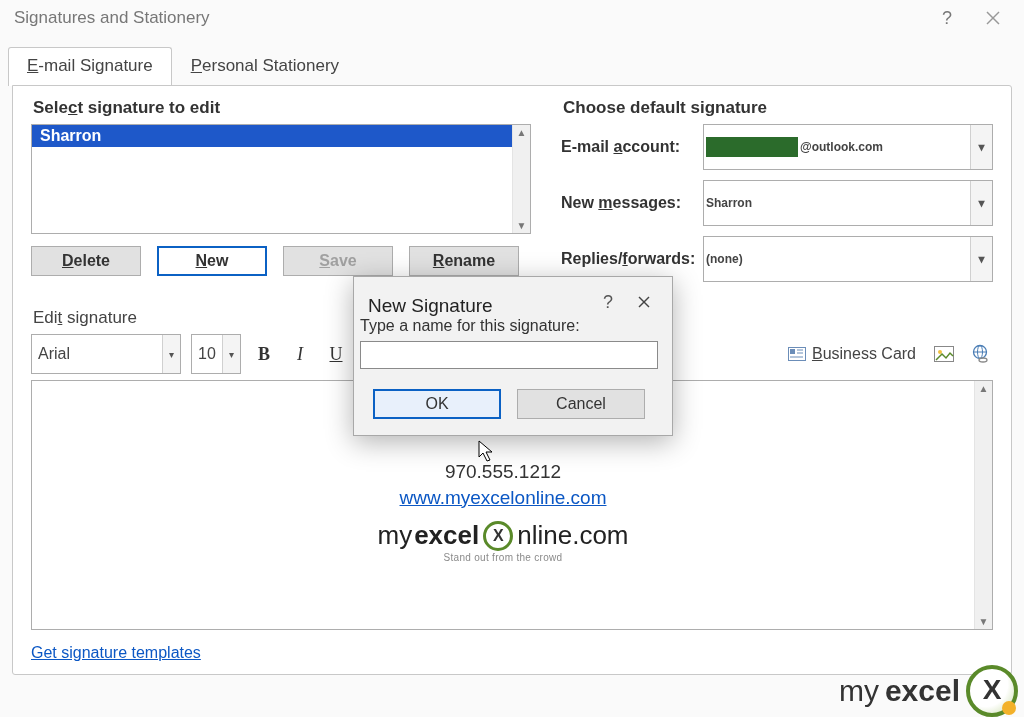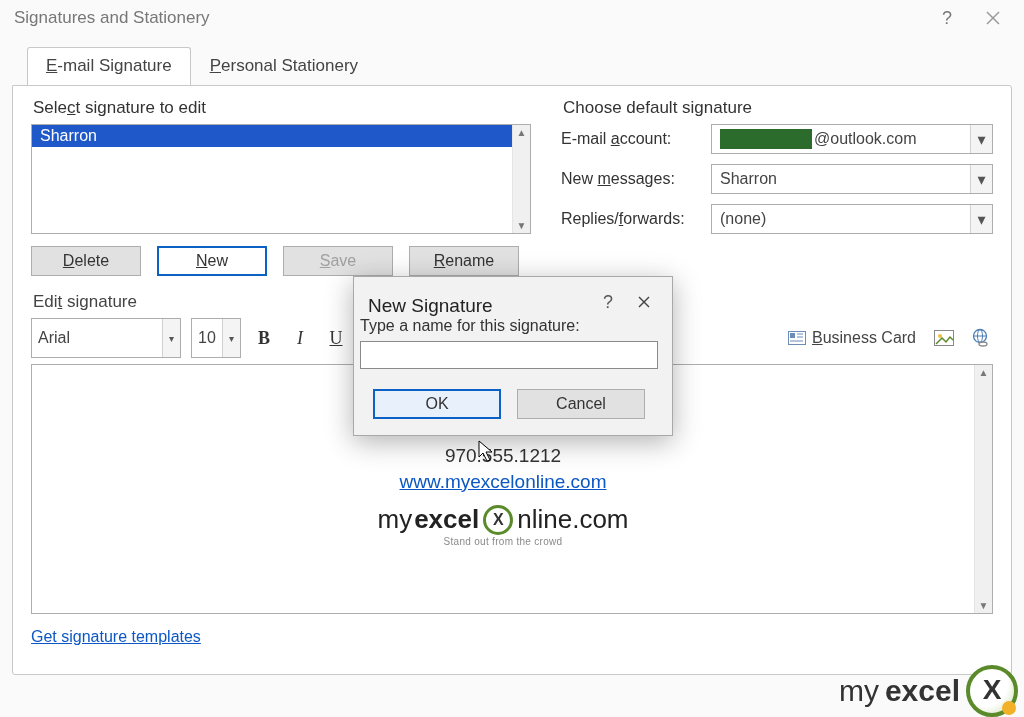--- a/index.html
+++ b/index.html
@@ -7,49 +7,49 @@
 
   .window { width:1024px; height:717px; position:relative; background:#fafafa; }
 
   
   .titlebar { height:36px; display:flex; align-items:center; padding:0 8px 0 14px; font-size:17px; color:#777; }
   .titlebar-spacer { flex:1; }
   .titlebar-btn { width:46px; height:32px; display:flex; align-items:center; justify-content:center; color:#777; font-size:18px; }
   .titlebar-btn svg { stroke:#999; }
 
   
-  .tabstrip { display:flex; align-items:flex-end; padding-left:27px; margin-top:10px; }
+  .tabstrip { display:flex; align-items:flex-end; padding-left:8px; margin-top:10px; }
   .tab { padding:8px 18px 10px 18px; border:1px solid transparent; border-bottom:none; font-size:17px; color:#444; position:relative; top:1px; }
   .tab.active { border-color:#c8c8c8; background:#fff; border-radius:3px 3px 0 0; }
   .tab .ul { text-decoration:underline; }
 
   .panel { margin:0 12px 0 12px; border:1px solid #c8c8c8; border-radius:0 3px 3px 3px; background:#fff; padding:12px 18px 18px 18px; height:590px; position:relative; }
 
-  .cols { display:flex; gap:30px; }
+  .cols { display:flex; gap:30px;font-weight:bold; }
   .col { flex:1; }
   .col.left { flex: 0 0 500px; }
 
   .section-label { font-size:17px; color:#333; margin:0 0 6px 2px; }
 
   .listbox { border:1px solid #adadad; height:110px; background:#fff; display:flex; }
   .list-inner { flex:1; overflow:hidden; }
   .list-item { padding:2px 8px; font-size:16px; }
   .list-item.selected { background:#1e58c9; color:#fff; }
   .list-scroll { width:18px; background:#f0f0f0; border-left:1px solid #e4e4e4; display:flex; flex-direction:column; justify-content:space-between; align-items:center; color:#777; font-size:10px; padding:2px 0; }
 
   .btnrow { display:flex; gap:16px; margin-top:12px; }
   .obtn { width:110px; height:30px; border:1px solid #adadad; background:#e1e1e1; font-size:16px; color:#333; display:flex; align-items:center; justify-content:center; }
   .obtn.focus { border:2px solid #0b61c4; background:#fff; }
   .obtn.disabled { color:#a0a0a0; }
   .obtn .ul { text-decoration:underline; }
 
-  .formrow { display:flex; align-items:center; margin-bottom:10px; gap:20px; }
+  .formrow { display:flex; align-items:center; margin-bottom:10px; gap:12px; }
   .formrow label { width:130px; font-size:16px; color:#333; }
   .formrow label .ul { text-decoration:underline; }
-  .combo { flex:1; height:30px; border:1px solid #adadad; background:#fff; display:flex; align-items:center; padding:0 8px; position:relative; font-size:16px; }
+  .combo { flex:1; height:46px; border:1px solid #adadad; background:#fff; display:flex; align-items:center; padding:0 2px; position:relative; font-size:12px; }
   .combo .arrow { position:absolute; right:0; top:0; bottom:0; width:22px; border-left:1px solid #d0d0d0; background:#f4f4f4; display:flex; align-items:center; justify-content:center; color:#555; }
   .redact { display:inline-block; width:92px; height:20px; background:#2b6b2b; margin-right:2px; }
 
   .edit-label { font-size:17px; margin:16px 0 6px 2px; }
   .toolbar { display:flex; align-items:center; gap:10px; margin-bottom:6px; }
   .tcombo { height:40px; border:1px solid #adadad; background:#fff; display:flex; align-items:center; padding:0 6px; position:relative; font-size:16px; }
   .tcombo.font { width:150px; }
   .tcombo.size { width:50px; }
   .tcombo .arrow { position:absolute; right:0; top:0; bottom:0; width:18px; border-left:1px solid #d0d0d0; background:#f4f4f4; display:flex; align-items:center; justify-content:center; font-size:10px; color:#555; }
   .tbtn { width:26px; height:26px; display:flex; align-items:center; justify-content:center; font-size:18px; color:#333; }

